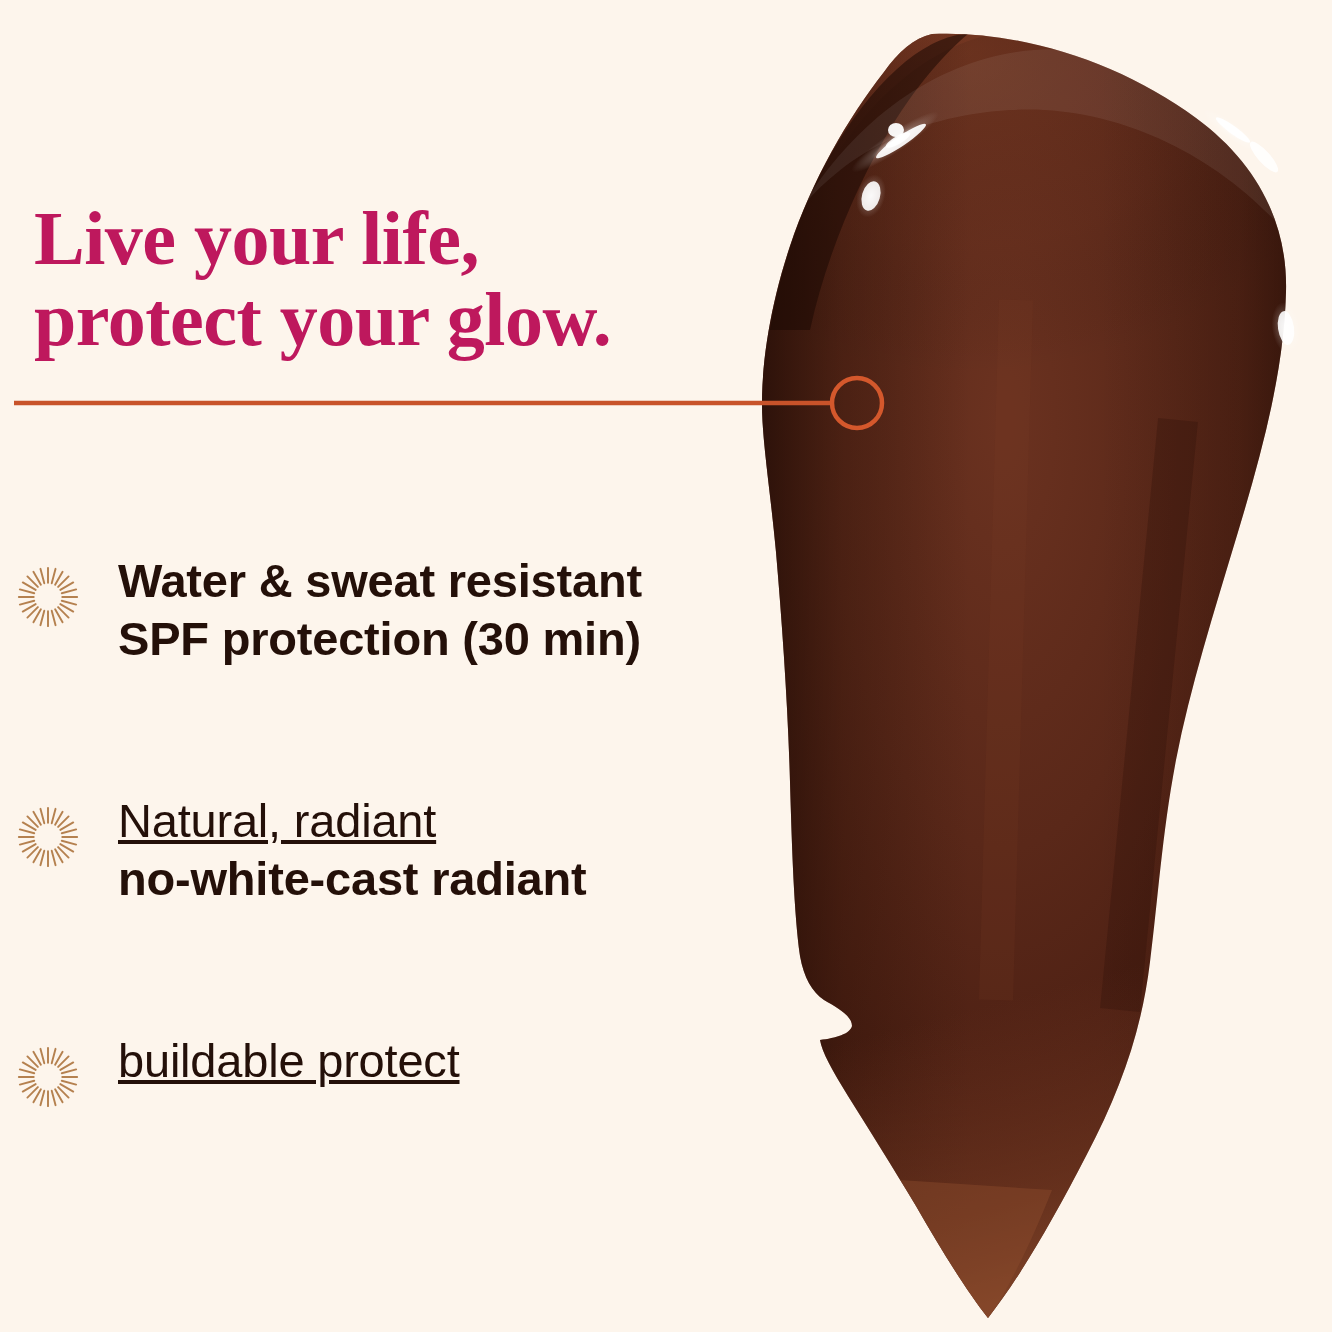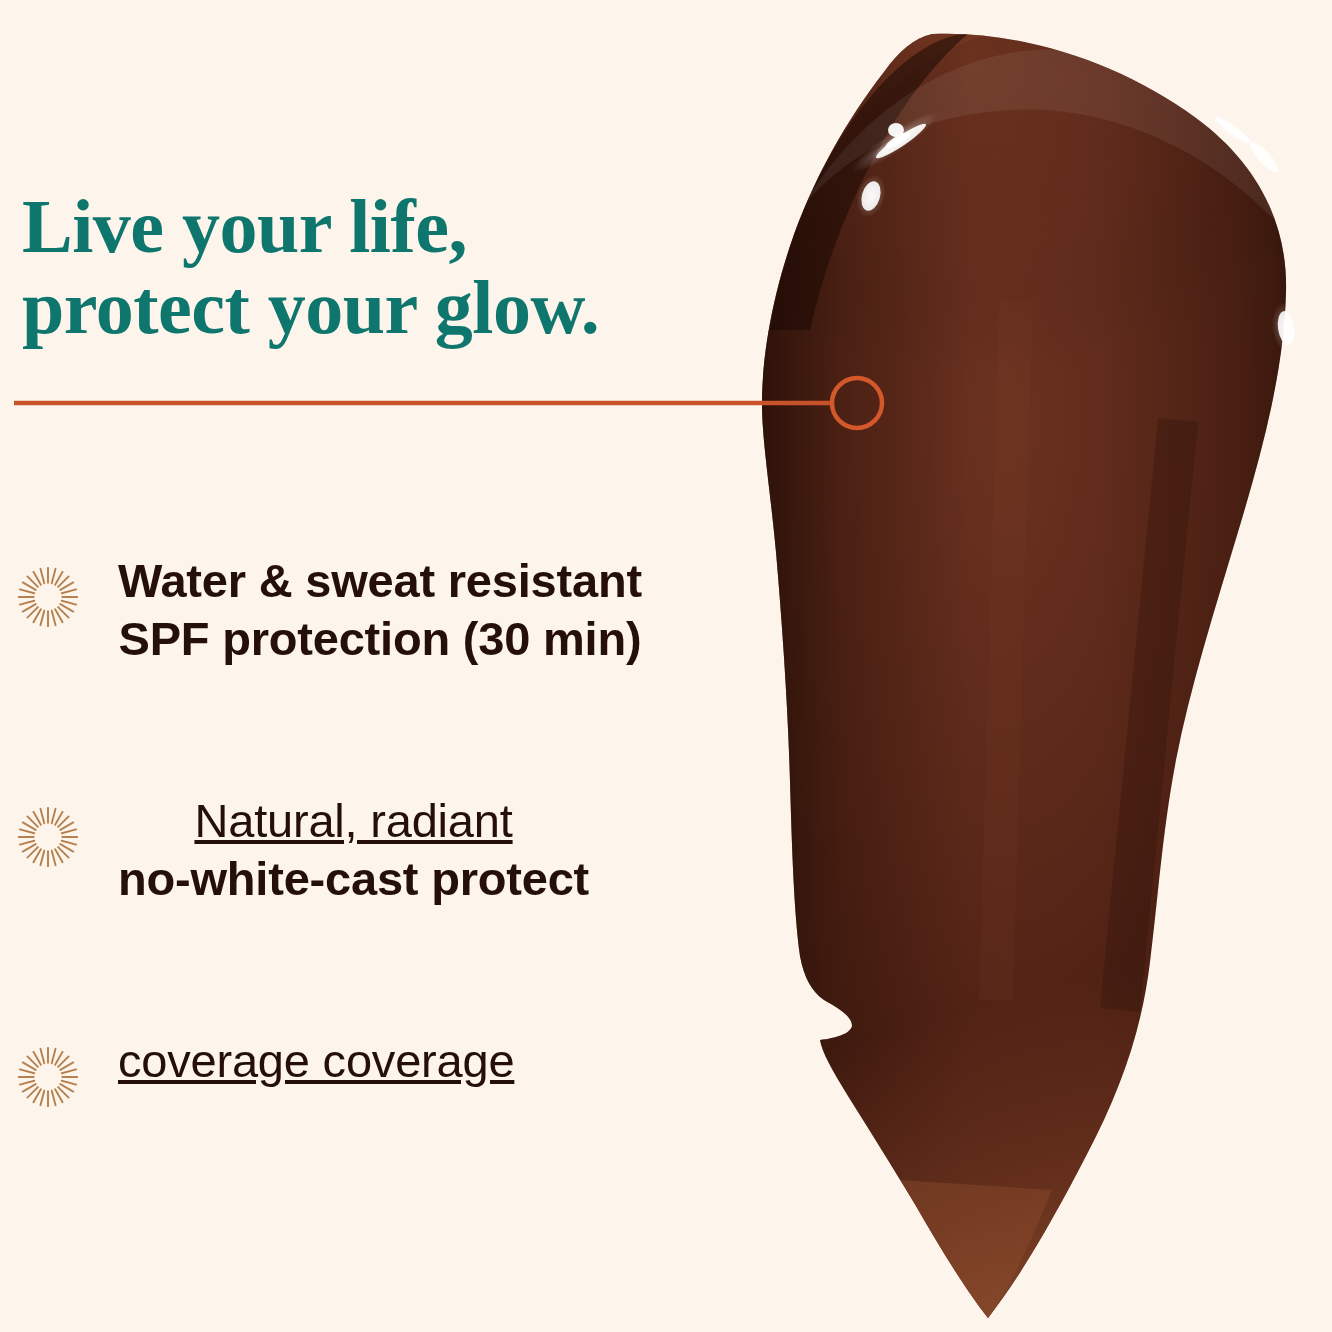--- a/index.html
+++ b/index.html
@@ -29,41 +29,40 @@
   #headline {
     position: absolute;
     left: 22px;
     top: 186px;
     width: 700px;
     font-family: "Liberation Serif", "DejaVu Serif", serif;
     font-weight: 700;
     font-size: 76px;
     line-height: 1.07;
     letter-spacing: -0.5px;
-    color: #0f766e;
-    margin: 0;
+    color: #be185d;
+    margin: 12px;
     white-space: pre-line;
   }
 
   
   #callout {
     position: absolute;
     left: 0;
     top: 370px;
     width: 920px;
     height: 70px;
   }
 
   
   #features {
     position: absolute;
     left: 0;
     top: 548px;
     width: 720px;
-    text-align: center;
   }
   .feature-row {
     display: flex;
     align-items: flex-start;
     height: 240px;
   }
   .feature-icon {
     width: 62px;
     min-width: 62px;
     margin-left: 17px;
@@ -279,21 +278,21 @@
           <line x1="3" y1="50" x2="27" y2="50"></line>
           <line x1="4.6" y1="37.8" x2="27.8" y2="44.0"></line>
           <line x1="9.3" y1="26.5" x2="30.1" y2="38.5"></line>
           <line x1="16.8" y1="16.8" x2="33.7" y2="33.7"></line>
           <line x1="26.5" y1="9.3" x2="38.5" y2="30.1"></line>
           <line x1="37.8" y1="4.6" x2="44.0" y2="27.8"></line>
         </g>
       </svg>
       <div class="feature-text">
         <span class="ln r">Natural, radiant</span>
-        <span class="ln b">no-white-cast protect</span>
+        <span class="ln b">no-white-cast radiant</span>
       </div>
     </div>
 
     <div class="feature-row">
       <svg class="feature-icon" viewBox="0 0 100 100" xmlns="http://www.w3.org/2000/svg">
         <g stroke="#b5814f" stroke-width="3.1" stroke-linecap="round" fill="none">
           <line x1="50" y1="3" x2="50" y2="27"></line>
           <line x1="62.2" y1="4.6" x2="56.0" y2="27.8"></line>
           <line x1="73.5" y1="9.3" x2="61.5" y2="30.1"></line>
           <line x1="83.2" y1="16.8" x2="66.3" y2="33.7"></line>
@@ -313,18 +312,18 @@
           <line x1="4.6" y1="62.2" x2="27.8" y2="56.0"></line>
           <line x1="3" y1="50" x2="27" y2="50"></line>
           <line x1="4.6" y1="37.8" x2="27.8" y2="44.0"></line>
           <line x1="9.3" y1="26.5" x2="30.1" y2="38.5"></line>
           <line x1="16.8" y1="16.8" x2="33.7" y2="33.7"></line>
           <line x1="26.5" y1="9.3" x2="38.5" y2="30.1"></line>
           <line x1="37.8" y1="4.6" x2="44.0" y2="27.8"></line>
         </g>
       </svg>
       <div class="feature-text">
-        <span class="ln r">coverage coverage</span>
+        <span class="ln r">buildable protect</span>
       </div>
     </div>
 
   </div>
 </div>
 
 </body></html>

